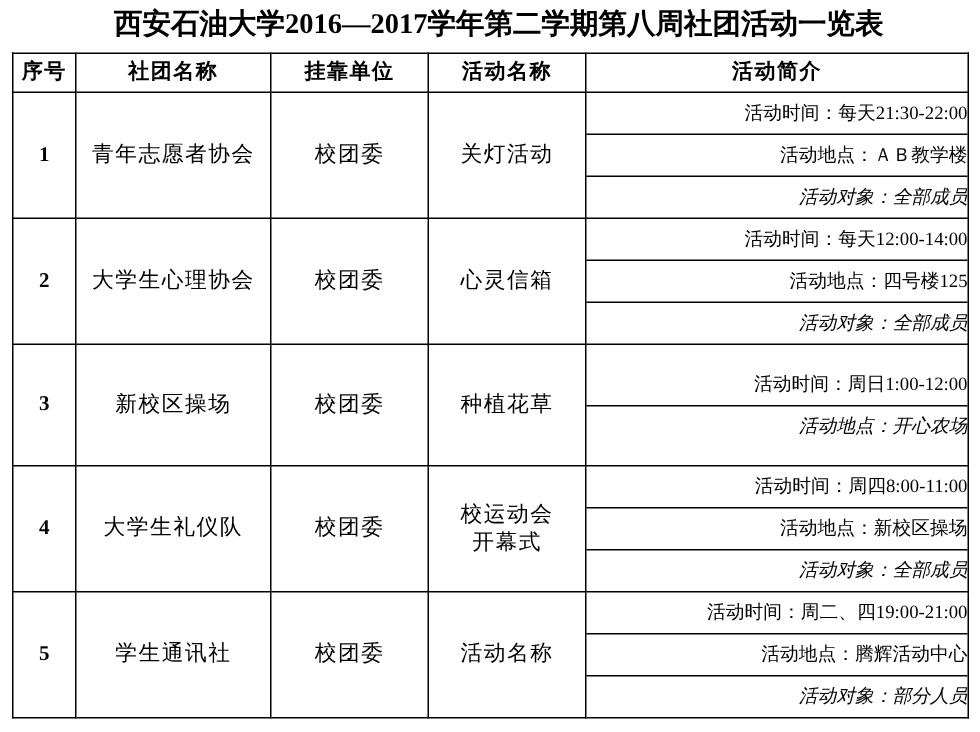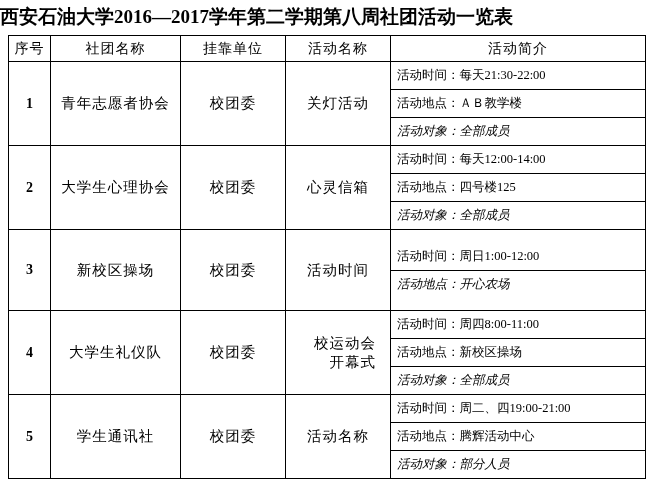--- a/index.html
+++ b/index.html
@@ -14,42 +14,43 @@
     color: #000000;
     overflow: hidden;
   }
   .page {
     width: 653px;
     height: 488px;
     position: relative;
     box-sizing: border-box;
   }
   .doc-title {
+    text-align: center;
     font-size: 19px;
     font-weight: bold;
     letter-spacing: 0px;
-    padding: 6px 0 7px 0;
+    padding: 6px 0 7px 12px;
     line-height: 22px;
     white-space: nowrap;
   }
   table.activity-table {
     border-collapse: collapse;
     width: 637px;
     margin: 0 8px;
     table-layout: fixed;
   }
   table.activity-table td,
   table.activity-table th {
     border: 1px solid #000000;
     padding: 0;
     vertical-align: middle;
     text-align: center;
   }
   thead th {
-    font-weight: normal;
+    font-weight: bold;
     font-size: 14px;
     height: 25px;
     line-height: 25px;
     letter-spacing: 1px;
   }
   .col-no { width: 42px; }
   .col-club { width: 130px; }
   .col-unit { width: 105px; }
   .col-act { width: 105px; }
   .col-desc { width: 255px; }
@@ -72,21 +73,21 @@
   table.desc-inner {
     border-collapse: collapse;
     width: 100%;
     table-layout: fixed;
   }
   table.desc-inner td {
     border: 0;
     border-bottom: 1px solid #000000;
     height: 27px;
     line-height: 27px;
-    text-align: left;
+    text-align: right;
     padding-left: 6px;
     font-size: 12.5px;
     white-space: nowrap;
     overflow: hidden;
   }
   table.desc-inner tr:last-child td {
     border-bottom: 0;
     font-style: italic;
   }
   .desc-label {
@@ -163,40 +164,40 @@
             </tr>
           </tbody>
             </table>
         </td>
       </tr>
 
       <tr style="height:81px;">
         <td class="cell-no">3</td>
         <td class="cell-club">新校区操场</td>
         <td class="cell-unit">校团委</td>
-        <td class="cell-act">活动时间</td>
+        <td class="cell-act">种植花草</td>
         <td class="cell-desc-wrap">
           <table class="desc-inner">
             <tbody>
                 <tr>
               <td><span class="desc-label">活动时间：</span><span class="desc-value">周日1:00-12:00</span></td>
             </tr>
             <tr>
               <td><span class="desc-label">活动地点：</span><span class="desc-value">开心农场</span></td>
             </tr>
           </tbody>
             </table>
         </td>
       </tr>
 
       <tr style="height:81px;">
         <td class="cell-no">4</td>
         <td class="cell-club">大学生礼仪队</td>
         <td class="cell-unit">校团委</td>
-        <td class="cell-act" style="padding:0 14px;text-align:right;">校运动会开幕式</td>
+        <td class="cell-act" style="padding:0 14px;">校运动会开幕式</td>
         <td class="cell-desc-wrap">
           <table class="desc-inner">
             <tbody>
                 <tr>
               <td><span class="desc-label">活动时间：</span><span class="desc-value">周四8:00-11:00</span></td>
             </tr>
             <tr>
               <td><span class="desc-label">活动地点：</span><span class="desc-value">新校区操场</span></td>
             </tr>
             <tr>

